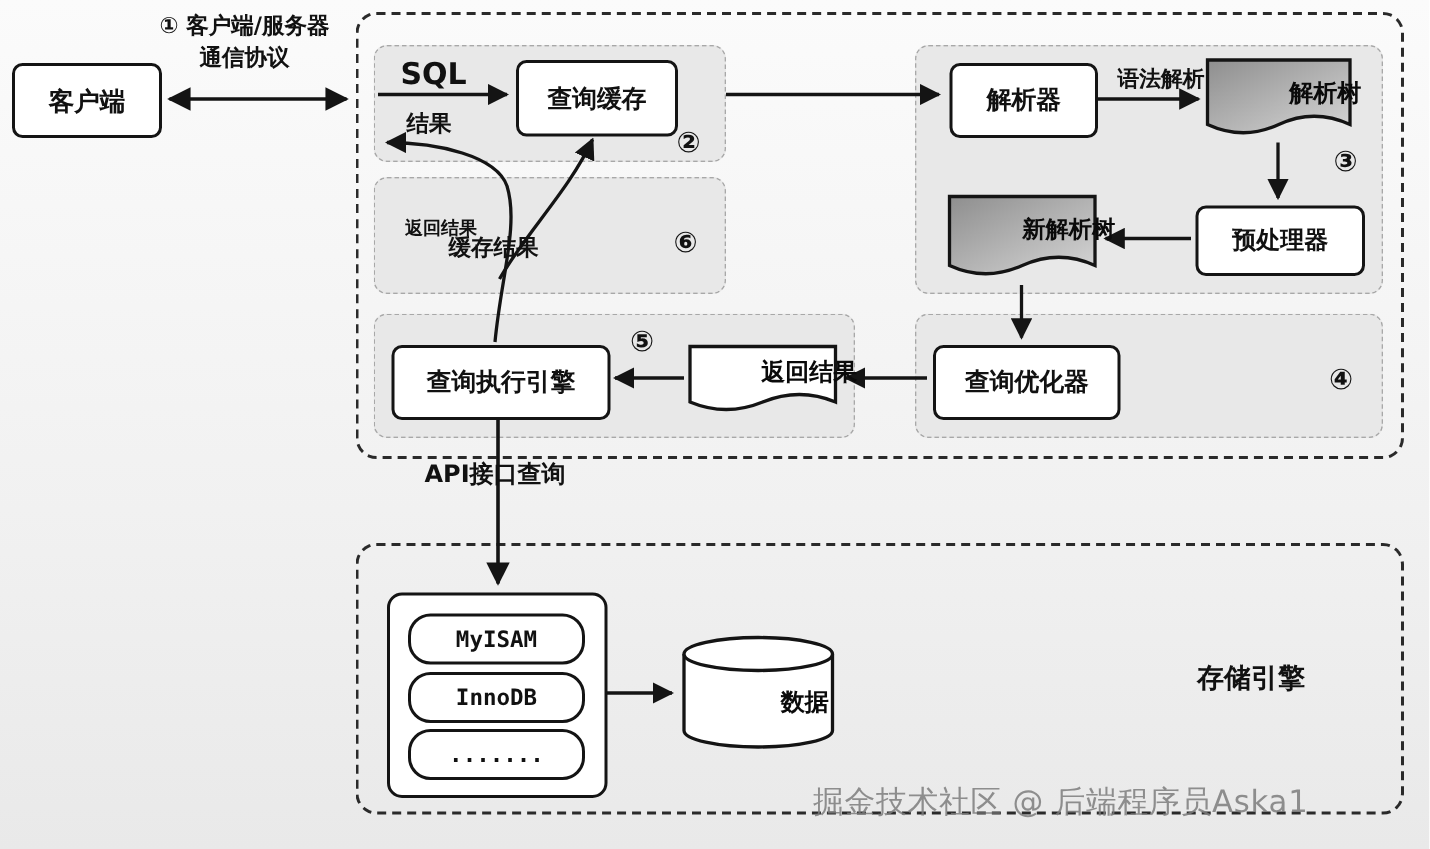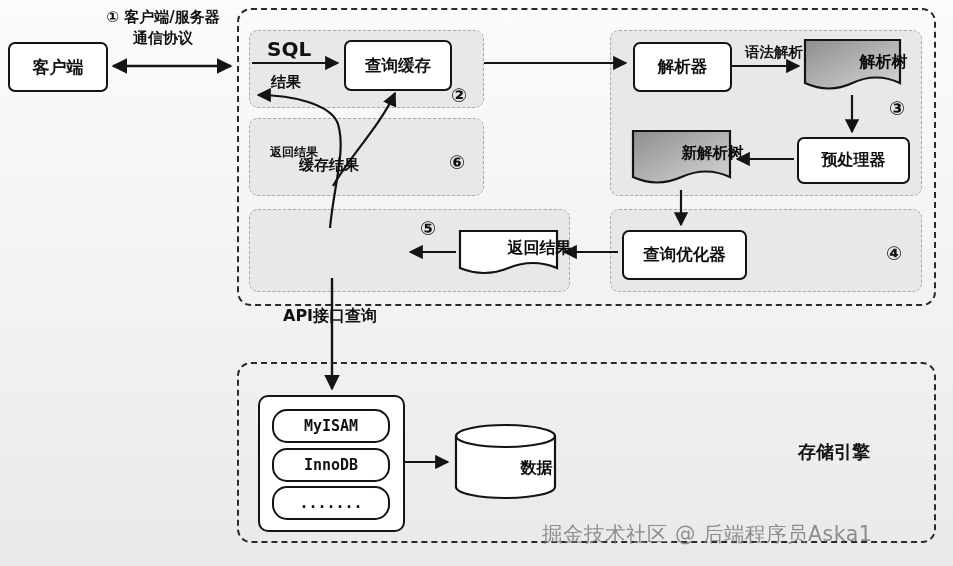--- a/index.html
+++ b/index.html
@@ -116,20 +116,23 @@
   <div class="badge" style="left:889px;top:97px;">③</div>
   <div class="box" style="left:797px;top:137px;width:109px;height:43px;font-size:16px;">
     <span>预处理器</span>
   </div>
   <div class="shape-lbl" style="left:633px;top:143px;width:97px;font-size:15.5px;">新解析树</div>
 
   <div class="lbl" style="left:270px;top:144px;font-size:12px;text-align:right;">返回结果</div>
   <div class="lbl" style="left:299px;top:156px;font-size:15px;">缓存结果</div>
   <div class="badge" style="left:449px;top:151px;">⑥</div>
 
+  <div class="box" style="left:261px;top:230px;width:142px;height:46px;font-size:16.5px;">
+    <span>查询执行引擎</span>
+  </div>
   <div class="shape-lbl" style="left:460px;top:238px;width:97px;font-size:16px;">返回结果</div>
   <div class="badge" style="left:420px;top:217px;">⑤</div>
 
   <div class="box" style="left:622px;top:230px;width:121px;height:46px;font-size:16.5px;">
     <span>查询优化器</span>
   </div>
   <div class="badge" style="left:886px;top:242px;">④</div>
 
   <div class="lbl" style="left:283px;top:306px;font-size:16px;">API接口查询</div>
 

